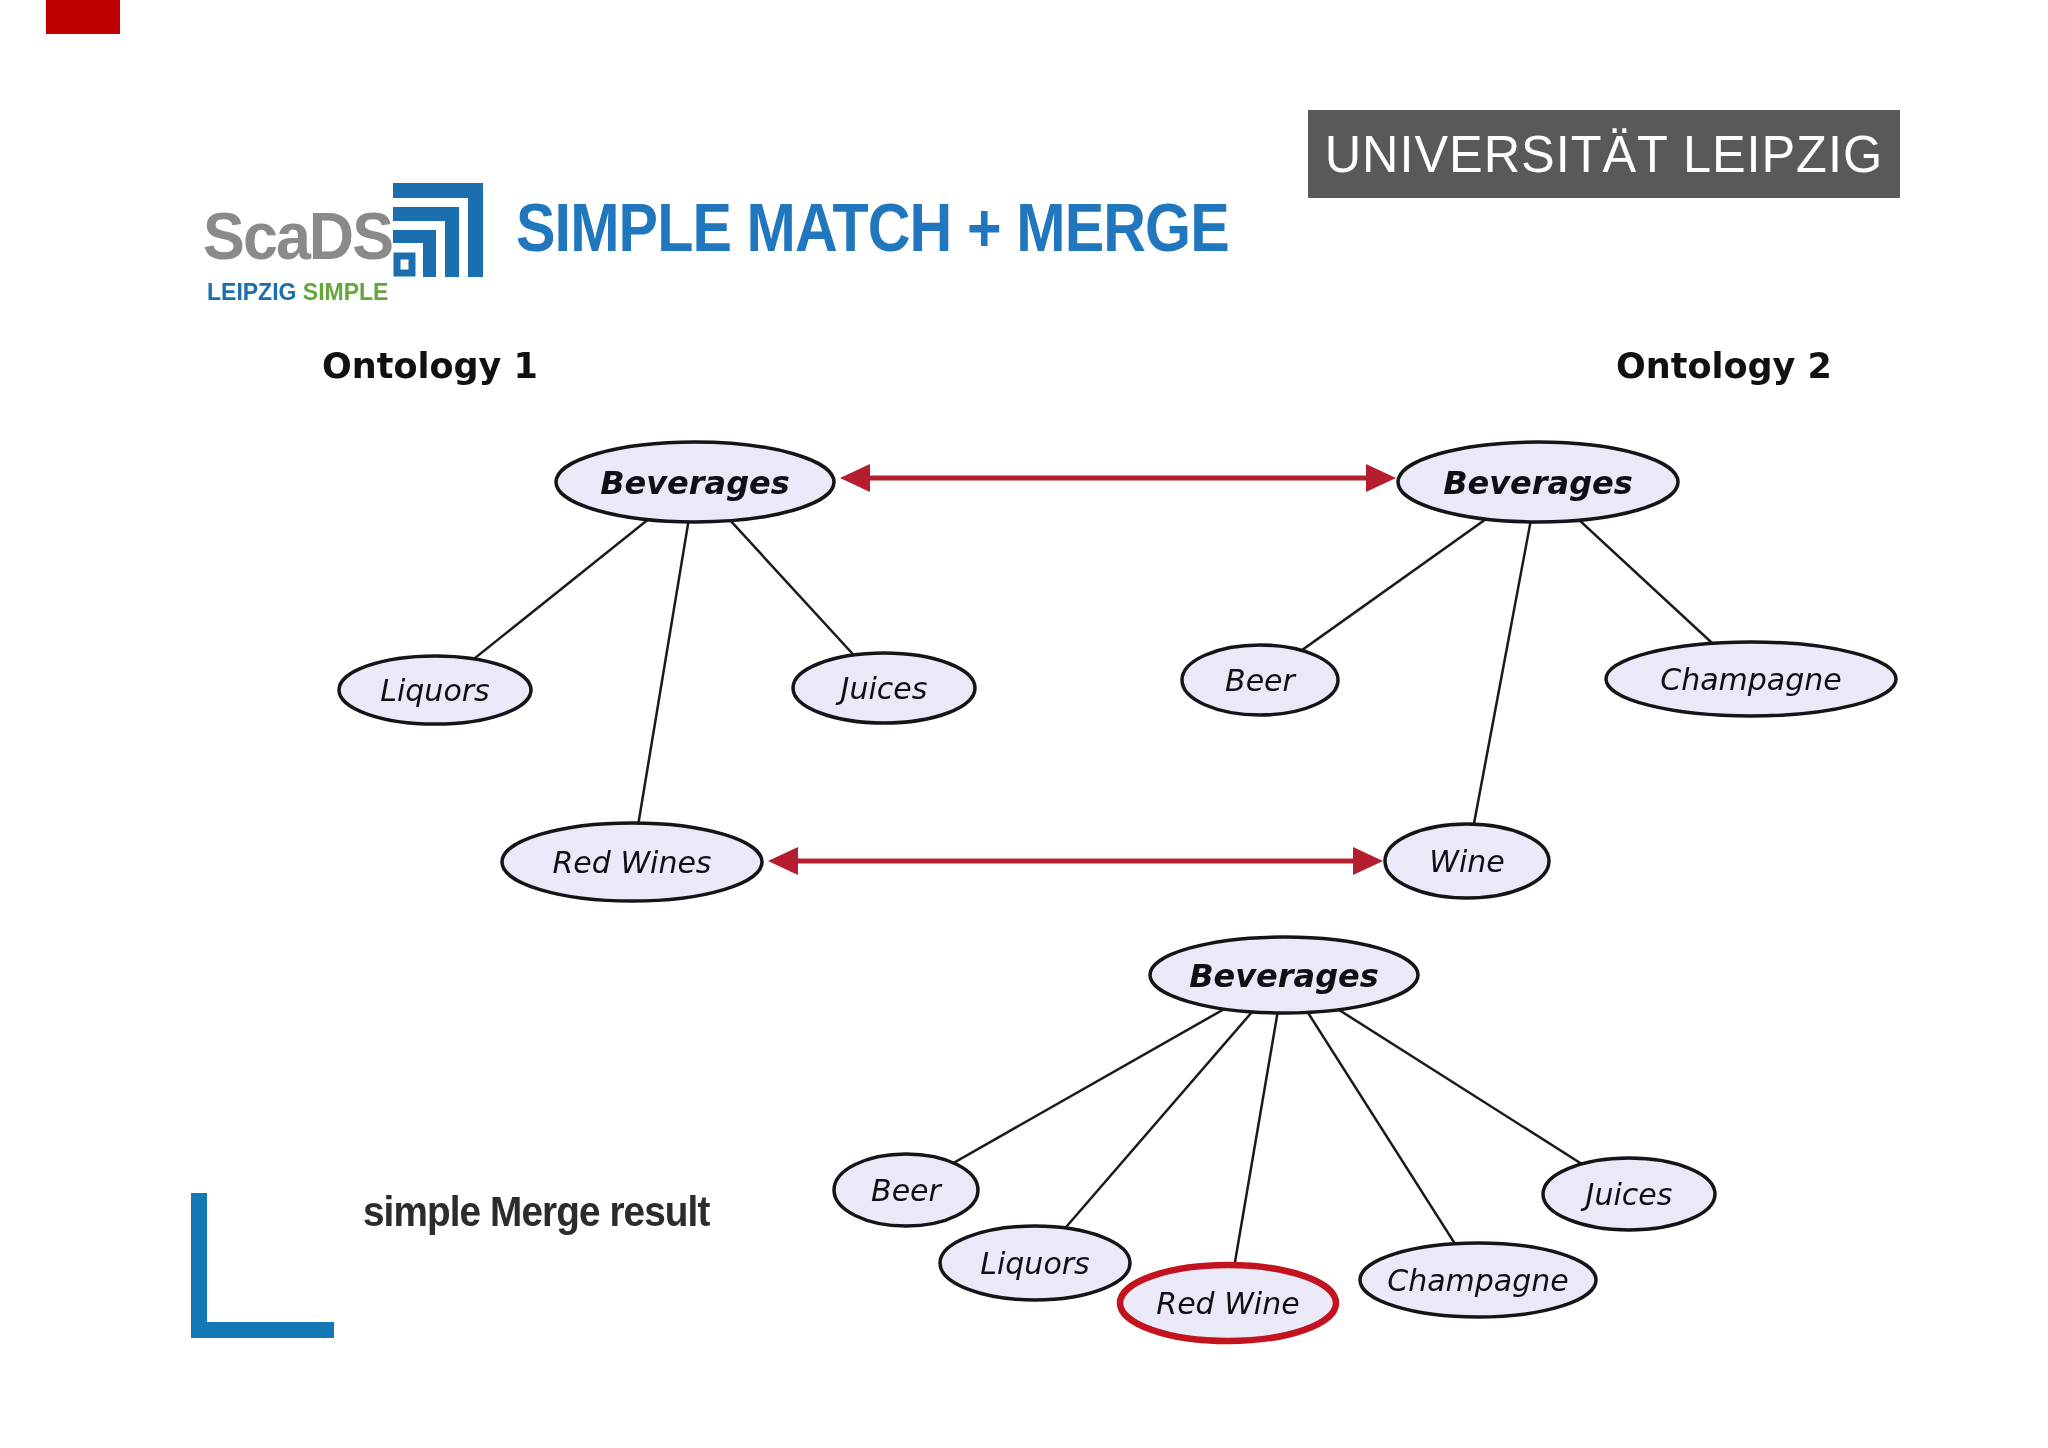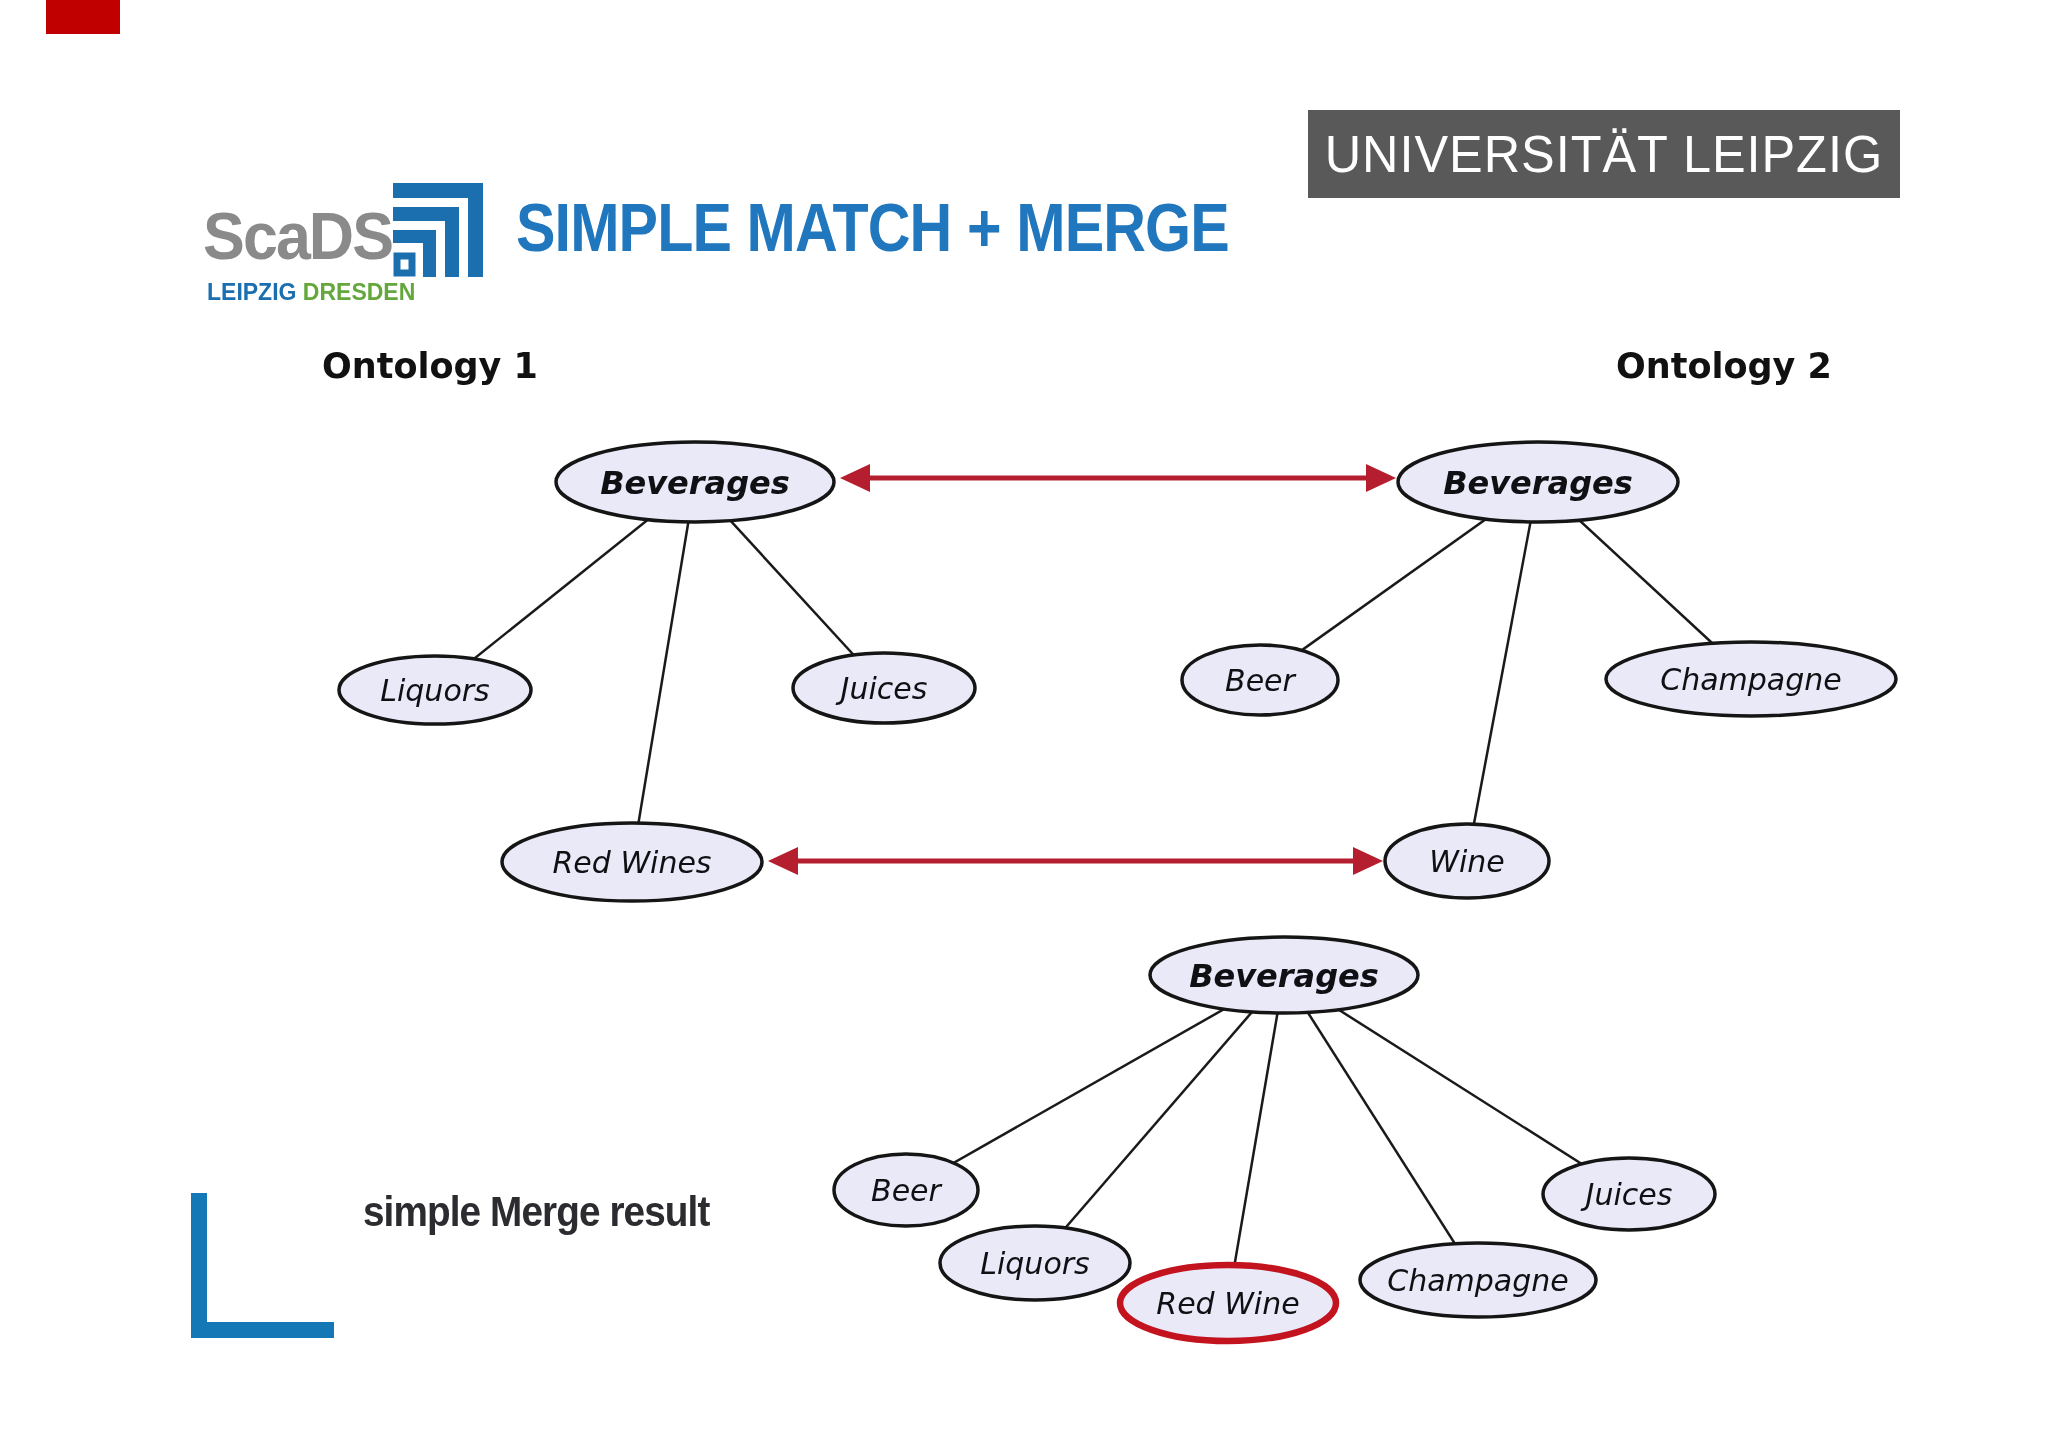--- a/index.html
+++ b/index.html
@@ -64,21 +64,21 @@
   <svg width="92" height="96" viewBox="0 0 92 96">
     <path fill="#1c6faf" d="M0 0 h90 v94 h-15 v-79 h-75 z"></path>
     <path fill="#1c6faf" d="M0 24 h66 v70 h-14 v-56 h-52 z"></path>
     <path fill="#1c6faf" d="M0 47 h43 v47 h-13 v-34 h-30 z"></path>
     <rect x="4" y="73" width="15" height="17" fill="none" stroke="#1c6faf" stroke-width="7"></rect>
   </svg>
 </div>
 <div class="abs scads-sub">
   <span class="dresden">LEIPZIG</span>
   <span> </span>
-  <span class="leipzig">DRESDEN</span>
+  <span class="leipzig">SIMPLE</span>
 </div>
 
 <div class="abs slide-title">SIMPLE MATCH + MERGE</div>
 
 <div class="abs merge-caption">simple Merge result</div>
 
 <div class="abs corner-v"></div>
 <div class="abs corner-h"></div>
 
 <svg class="abs diagram" width="2048" height="1448" viewBox="0 0 2048 1448">

